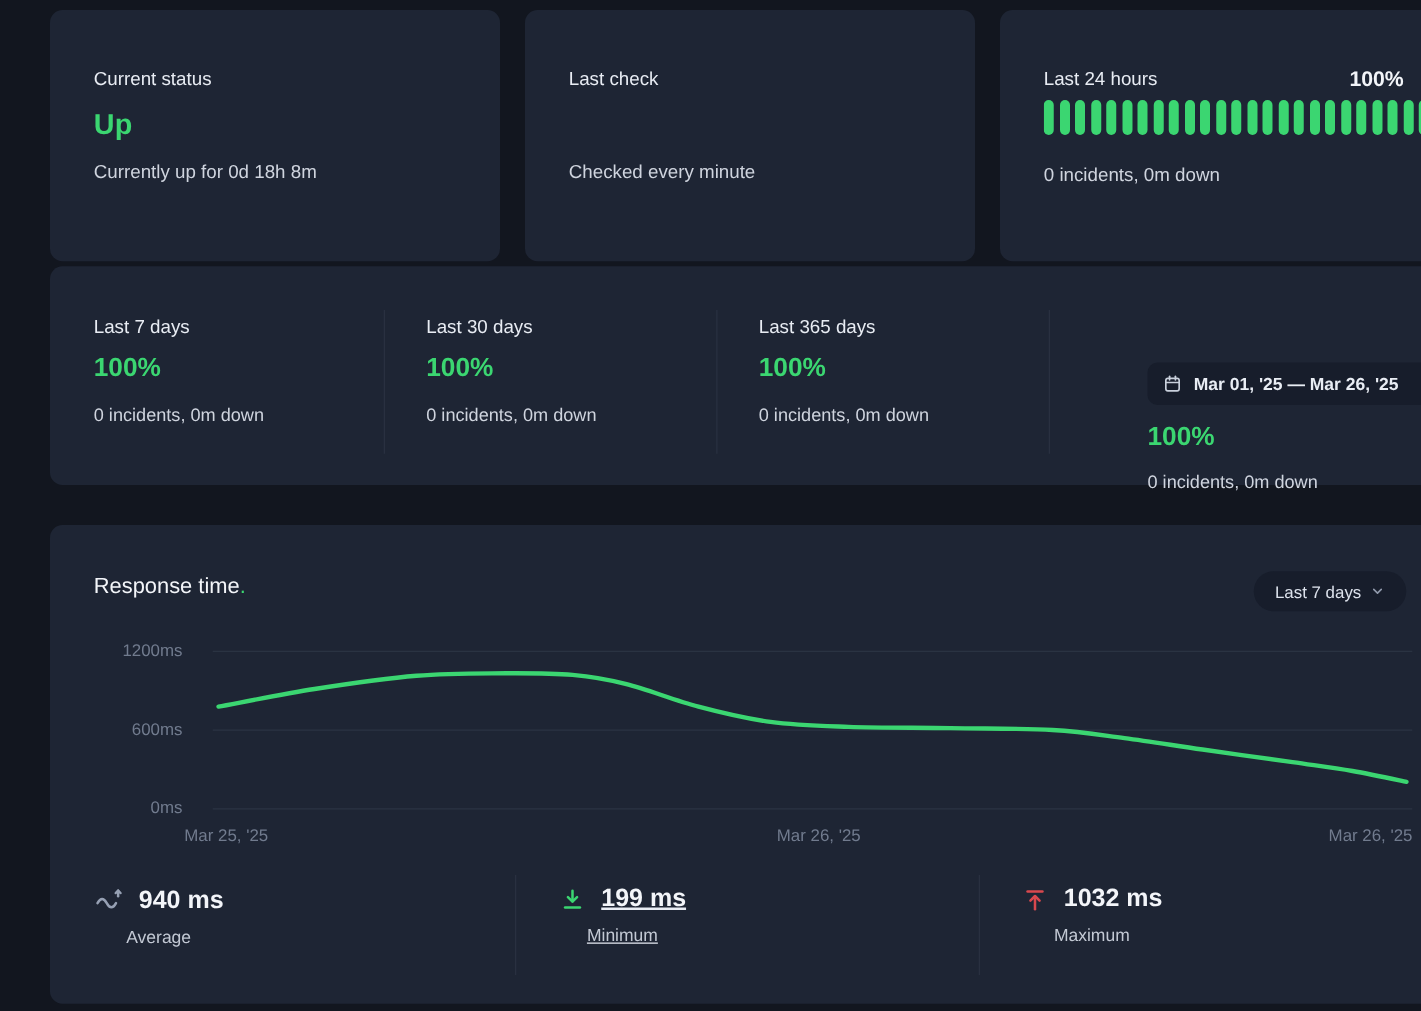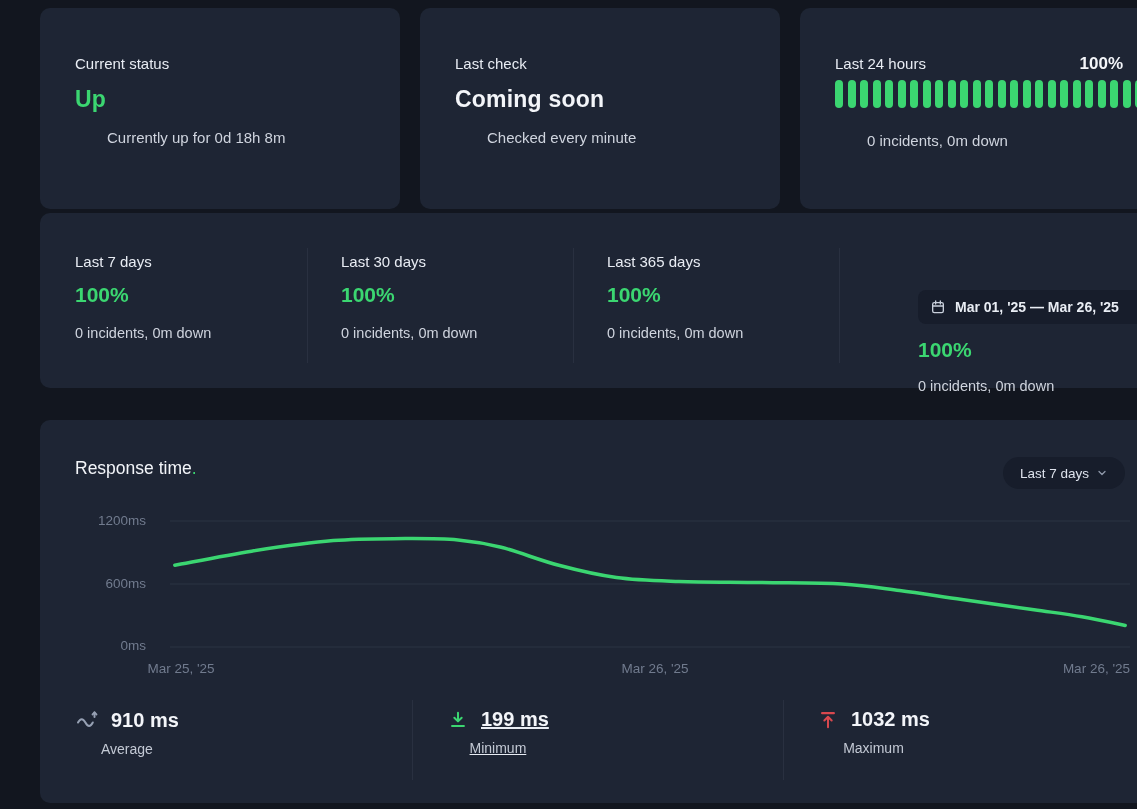--- a/index.html
+++ b/index.html
@@ -16,21 +16,21 @@
     border-radius:10px;
   }
   
   .card-top { top:8px; height:201px; }
   #card-status { left:40px; width:360px; }
   #card-check  { left:420px; width:360px; }
   #card-24h    { left:800px; width:360px; }
   .card-label { position:absolute; left:35px; top:47px; font-size:15px; color:#e8ecf3; }
   .card-value { position:absolute; left:35px; top:78px; font-size:23px; font-weight:bold; color:#f3f5f9; letter-spacing:.2px; }
   .card-value.green { color:var(--green); }
-  .card-sub   { position:absolute; left:35px; top:121px; font-size:15px; color:#cfd4de;margin-left:32px; }
+  .card-sub   { position:absolute; left:35px; top:121px; font-size:15px; color:#cfd4de; }
   .pct-right { position:absolute; right:37px; top:46px; font-size:17px; font-weight:bold; color:#f3f5f9; }
   .bars-row {
     position:absolute; left:35px; top:72px; width:340px; height:28px;
     display:flex; gap:4.5px; overflow:hidden;
   }
   .bar { width:8px; height:28px; border-radius:4px; background:var(--green); flex:0 0 auto; }
   
   #card-uptime { left:40px; top:213px; width:1120px; height:175px; }
   .ucol { position:absolute; top:0; width:250px; height:175px; }
   .ucol-label { position:absolute; left:0; top:40px; font-size:15px; color:#e8ecf3; }
@@ -72,21 +72,20 @@
 <body>
 
 <div class="card card-top" id="card-status">
   <div class="card-label">Current status</div>
   <div class="card-value green">Up</div>
   <div class="card-sub">Currently up for 0d 18h 8m</div>
 </div>
 
 <div class="card card-top" id="card-check">
   <div class="card-label">Last check</div>
-  <div class="card-value">Coming soon</div>
   <div class="card-sub">Checked every minute</div>
 </div>
 
 <div class="card card-top" id="card-24h">
   <div class="card-label">Last 24 hours</div>
   <div class="pct-right">100%</div>
   <div class="bars-row">
       <div class="bar"></div>
       <div class="bar"></div>
       <div class="bar"></div>
@@ -190,21 +189,21 @@
 
   <div class="stat" style="left:35px;">
     <div class="stat-line">
       <span class="icon">
         <svg width="24" height="24" viewBox="0 0 24 24" fill="none" stroke="#96a0b3" stroke-width="2" stroke-linecap="round" stroke-linejoin="round">
           <path d="M3 14.5c2.4-4.5 5-4.5 7.4 0s5 4.5 7.4 0"></path>
           <path d="M19.5 9V4.5"></path>
           <path d="M17.6 6.4l1.9-2 1.9 2"></path>
         </svg>
       </span>
-      <span class="stat-value">910 ms</span>
+      <span class="stat-value">940 ms</span>
     </div>
     <div class="stat-label">Average</div>
   </div>
   <div class="vdiv sdiv" style="left:372px;"></div>
 
   <div class="stat" style="left:407px;text-decoration:underline;">
     <div class="stat-line">
       <span class="icon">
         <svg width="22" height="22" viewBox="0 0 24 24" fill="none" stroke="#3bd671" stroke-width="2.2" stroke-linecap="round" stroke-linejoin="round">
           <path d="M12 4v9"></path>

